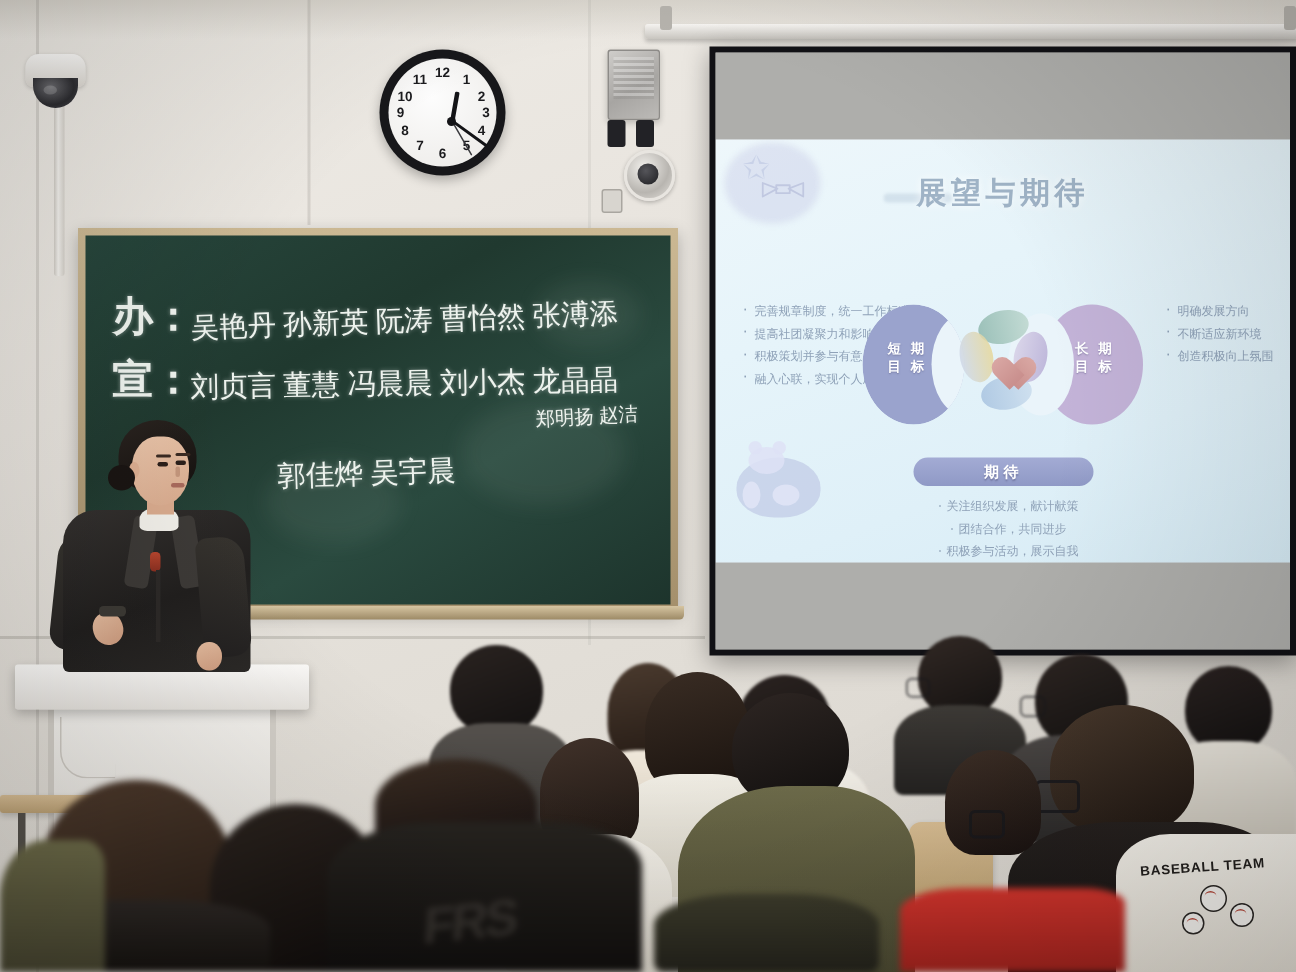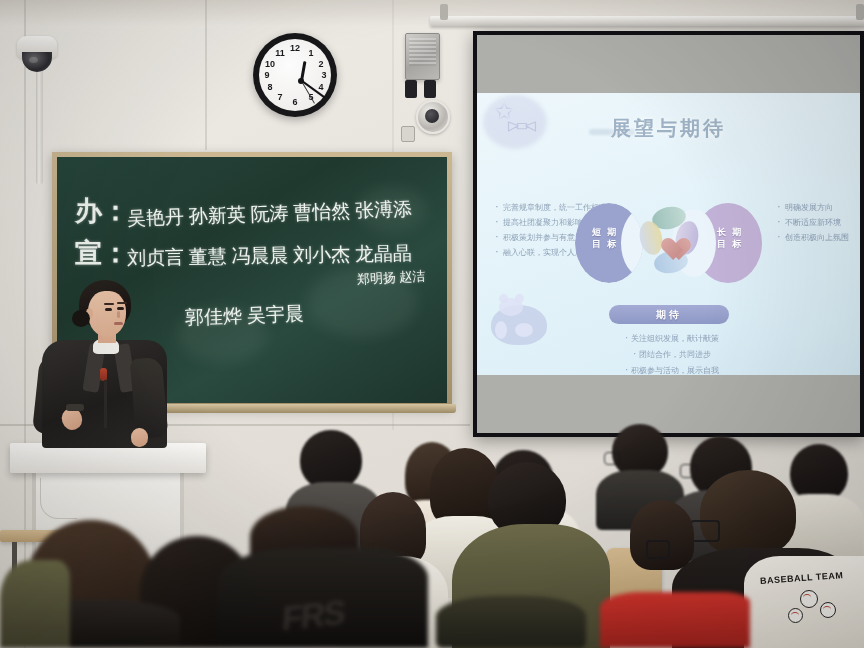--- a/index.html
+++ b/index.html
@@ -89,21 +89,21 @@
   .lobe{position:absolute;width:68px;height:80px;}
   .lobe-l{left:98px;top:110px;
     background:#9aa3cd;border-radius:50%;
     clip-path:ellipse(50% 50% at 50% 50%);}
   .lobe-l::after{content:"";position:absolute;right:-22px;top:6px;width:44px;height:68px;
     border-radius:50%;background:#eaf4fa;}
   .lobe-r{left:217px;top:110px;background:#c3b3d8;border-radius:50%;}
   .lobe-r::after{content:"";position:absolute;left:-22px;top:6px;width:44px;height:68px;
     border-radius:50%;background:#eaf4fa;}
   .lobe-label{position:absolute;width:40px;text-align:center;font-size:9px;font-weight:700;
-    color:#ffffff;line-height:12px;letter-spacing:2px;z-index:4;text-shadow:0 1px 1px rgba(90,90,130,.5);font-family:Liberation Serif, serif;}
+    color:#ffffff;line-height:12px;letter-spacing:2px;z-index:4;text-shadow:0 1px 1px rgba(90,90,130,.5);}
 
   .heart-wrap{position:absolute;left:163px;top:112px;width:60px;height:72px;}
   .hand-arc{position:absolute;width:34px;height:22px;border-radius:17px/11px;opacity:.85;}
   .heart{position:absolute;left:17px;top:24px;width:26px;height:24px;}
   .heart::before,.heart::after{content:"";position:absolute;width:14px;height:21px;
     background:linear-gradient(180deg,#d9a7a3,#c98f8d);border-radius:7px 7px 0 0;top:0;}
   .heart::before{left:12px;transform:rotate(45deg);transform-origin:0 100%;}
   .heart::after{left:12px;transform:rotate(-45deg);transform-origin:100% 100%;}
 
   .bullets{position:absolute;font-size:8px;line-height:13px;color:#8fa2b8;}

